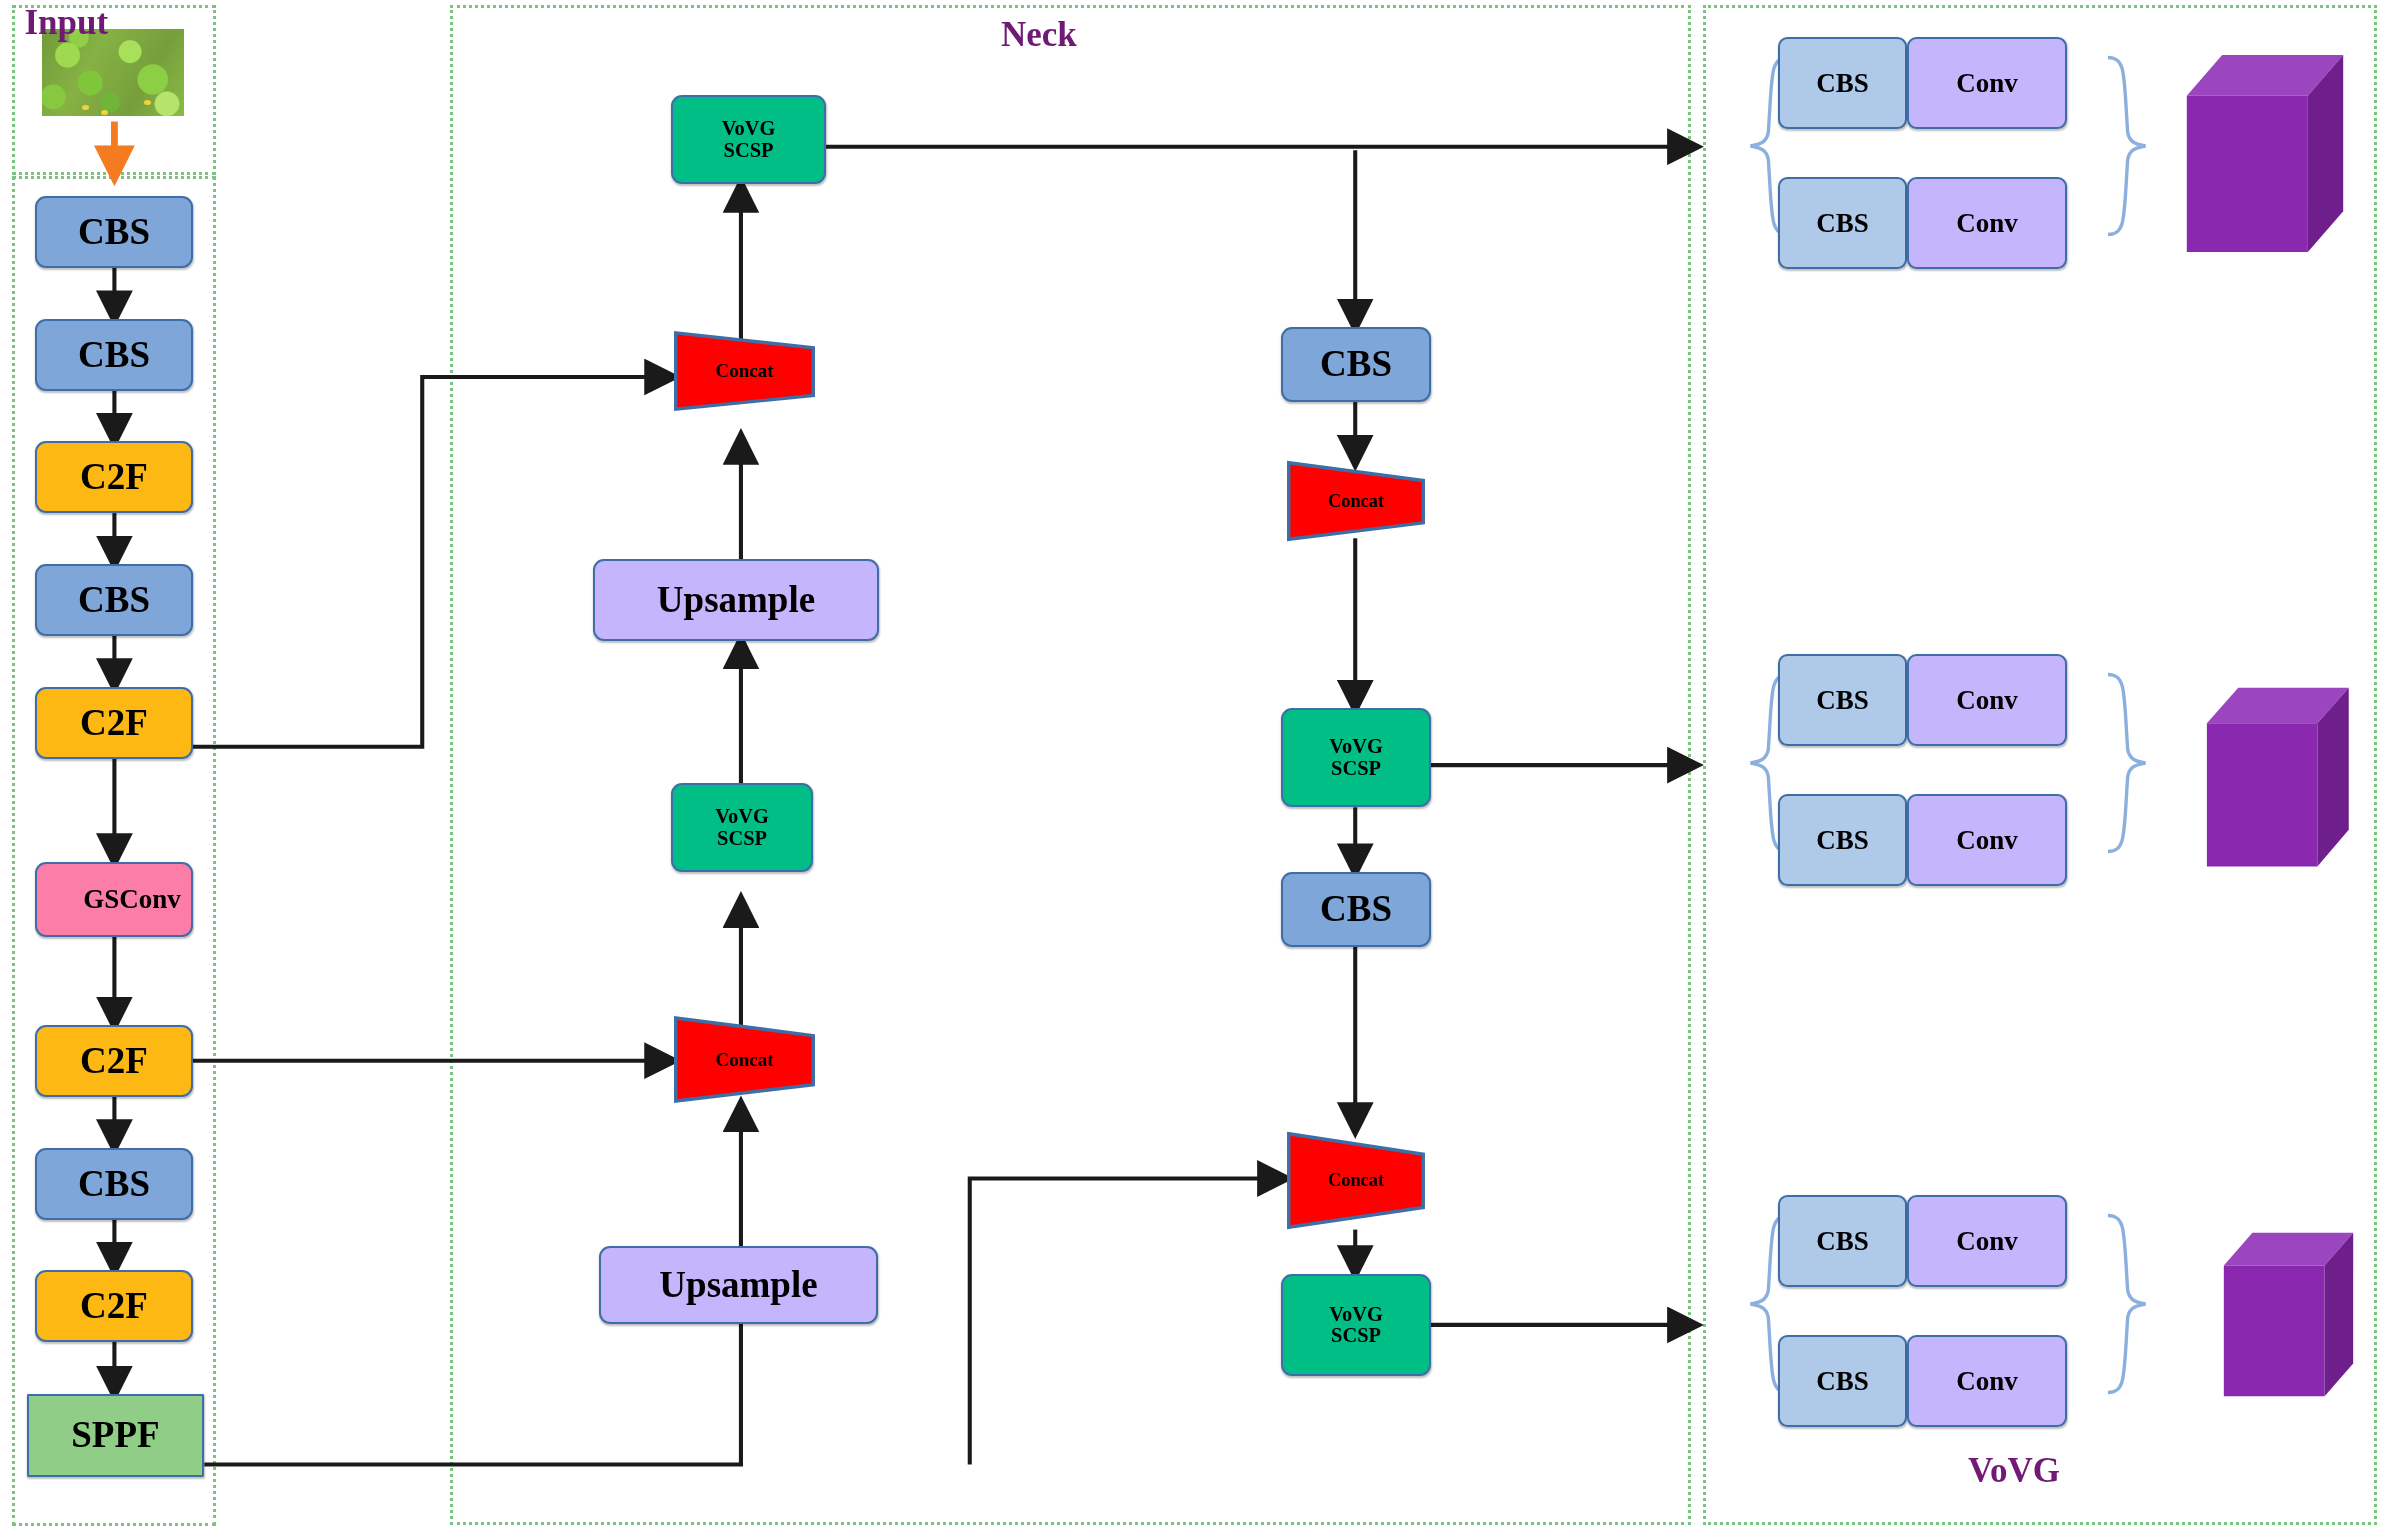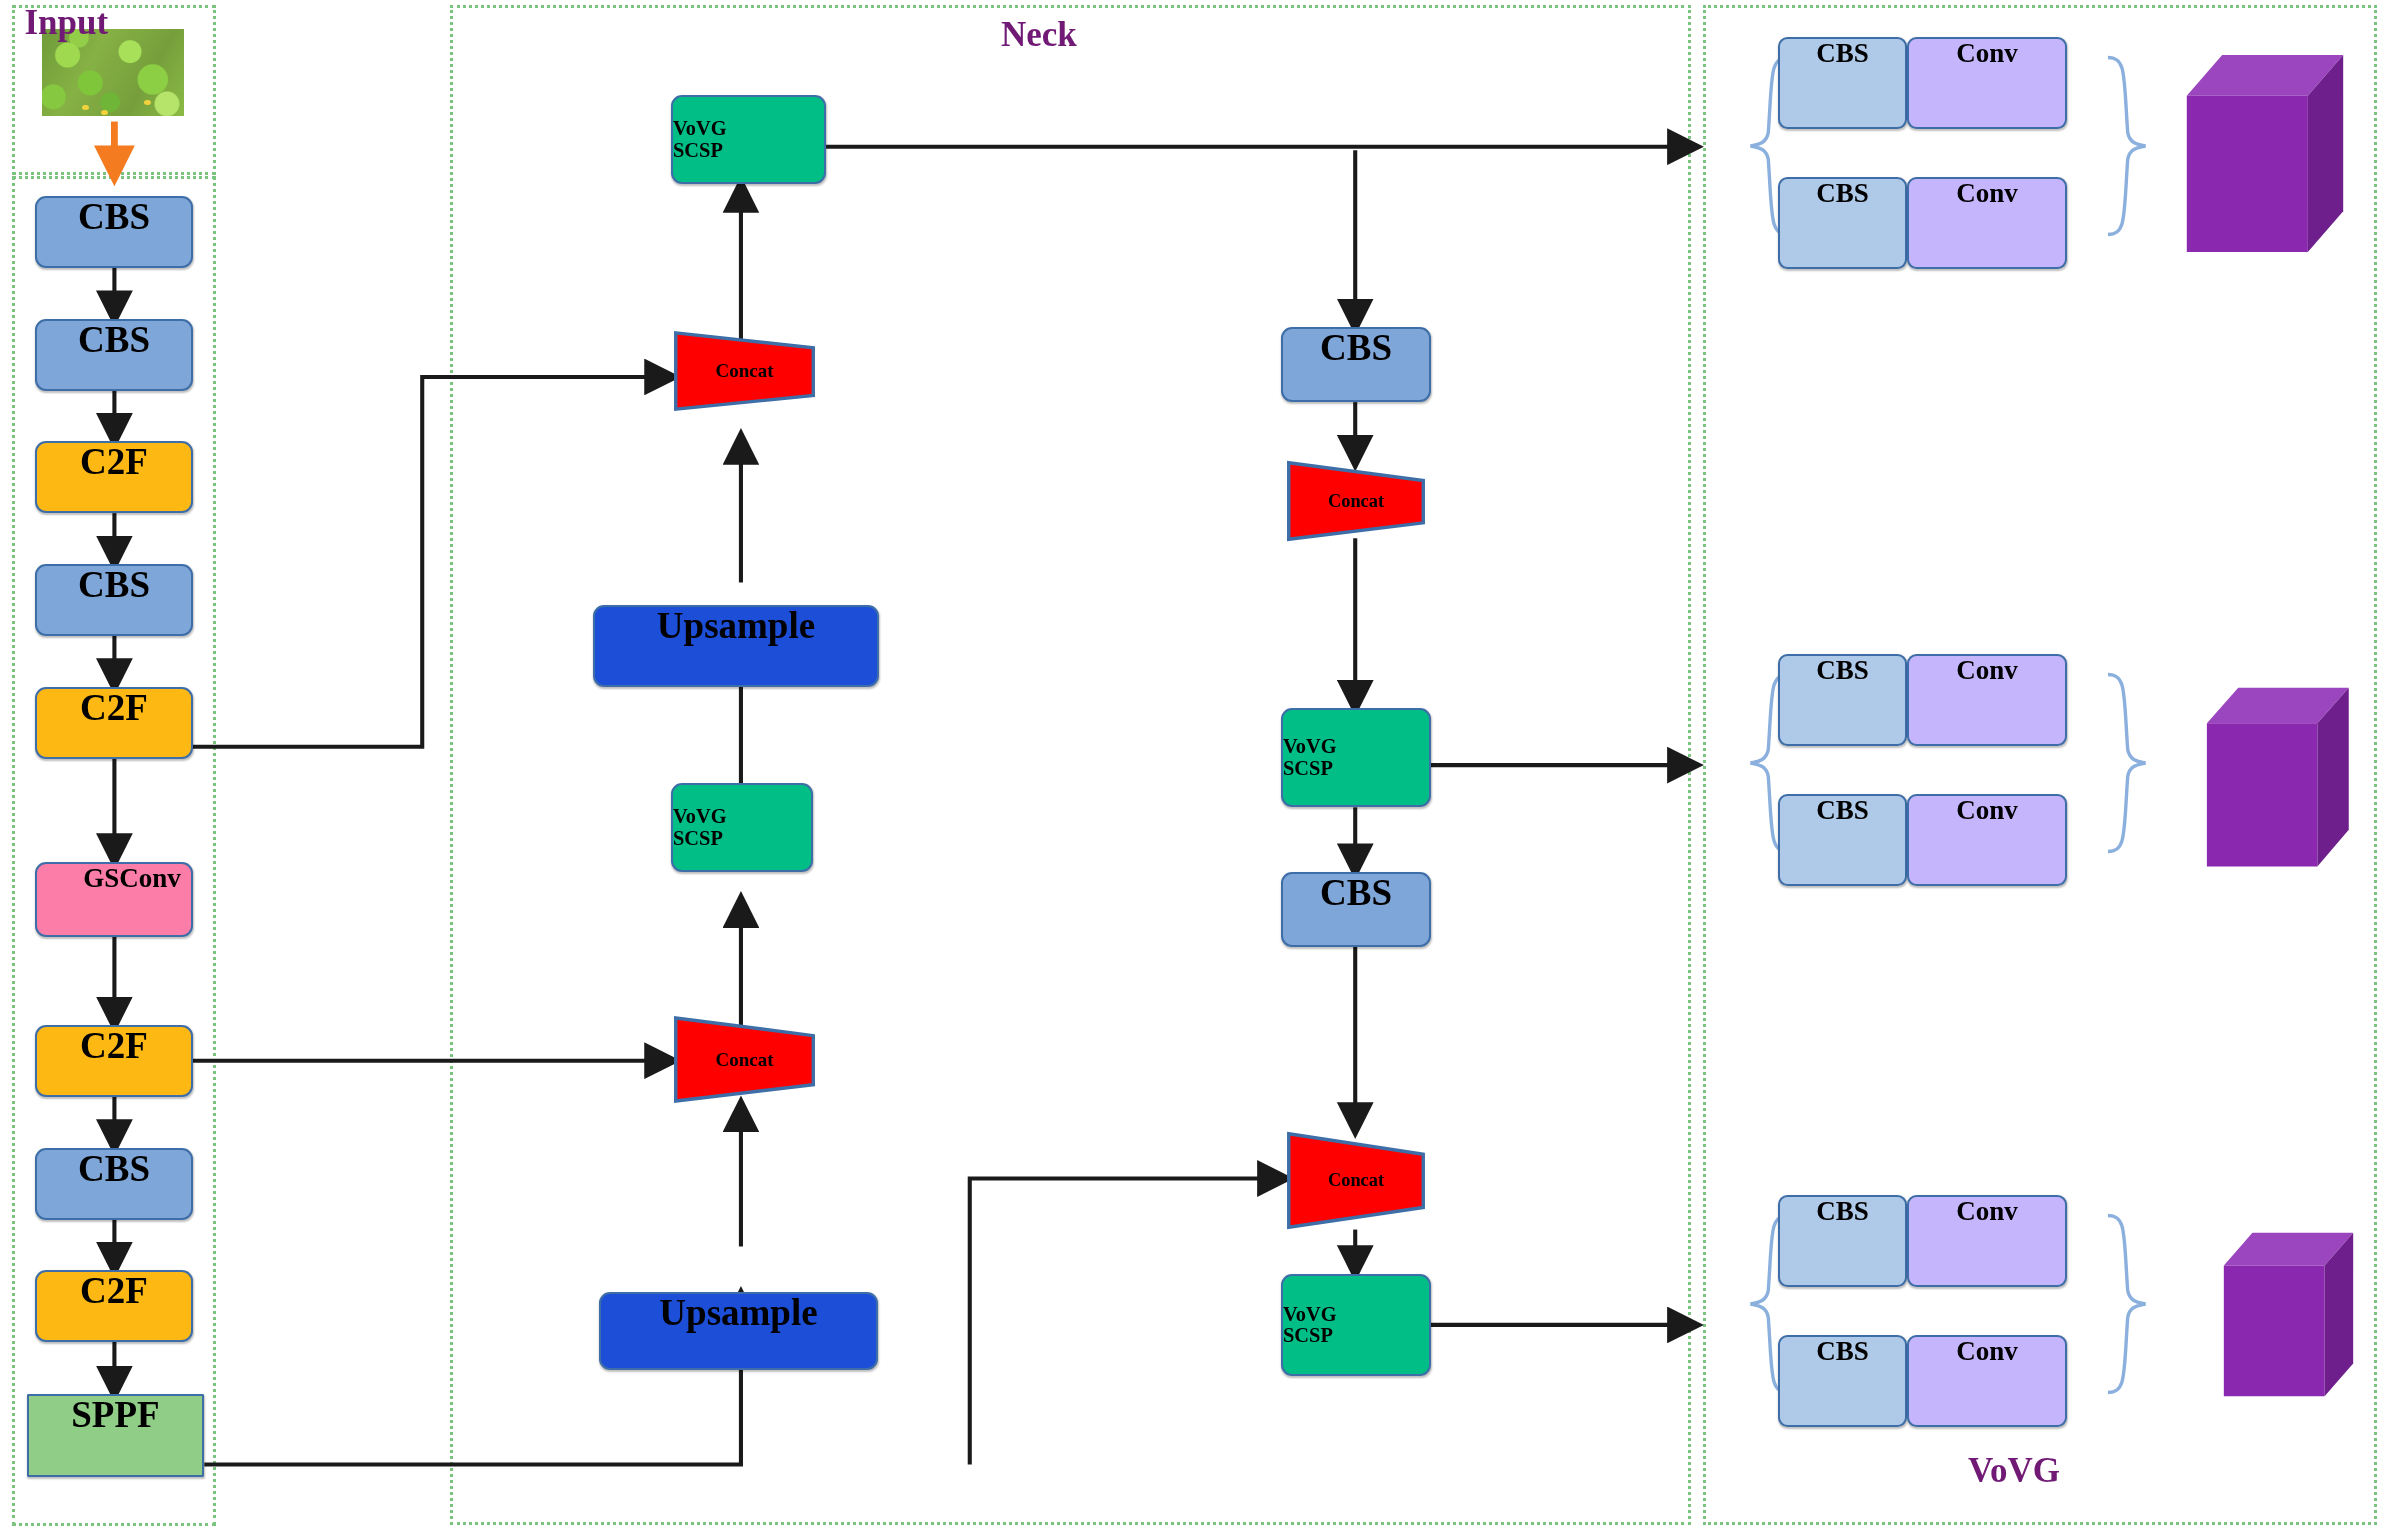--- a/index.html
+++ b/index.html
@@ -8,30 +8,30 @@
 
   
   .region{position:absolute;border:3.4px dotted #7BC47F;box-sizing:border-box;}
   #region-input    {left:12.3px;  top:5.4px;   width:204px;  height:170px;}
   #region-backbone {left:12.3px;  top:176px; width:204px;  height:1350px;}
   #region-neck     {left:450px; top:5.4px;   width:1241px; height:1520px;}
   #region-head     {left:1703px;top:5.4px;   width:674px;  height:1520px;}
 
   
   .node{position:absolute;box-sizing:border-box;display:flex;
-        align-items:flex-start;justify-content:center;text-align:center;
+        align-items:center;justify-content:center;text-align:center;
         border:2.7px solid #3E6EA8;border-radius:11px;color:#000;
         font-weight:700;line-height:1.05;z-index:5;
         box-shadow:0.7px 1.4px 2px rgba(0,0,0,.25);}
   .n-cbs   {background:#7FA6D8;}
   .n-c2f   {background:#FDB813;}
   .n-gs    {background:#FB7DA8;padding-left:36px;}
   .n-sppf  {background:#90CE87;border-radius:1.4px;}
   .n-vovg  {background:#00BE86;}
-  .n-up    {background:#1d4ed8;margin-top:46px;}
+  .n-up    {background:#c4b5fd;}
   .n-hcbs  {background:#AFC9E8;border-radius:9.5px;}
   .n-hconv {background:#c4b5fd;border-radius:9.5px;}
 
   .lbl-big  {font-size:37px;}
   .lbl-mid  {font-size:27px;}
   .lbl-small{font-size:20.4px;}
 
   
   .sect-title{position:absolute;font-weight:700;font-size:35px;color:#701a75;z-index:8;}
   #title-input{left:24.5px;  top:2.7px;}

